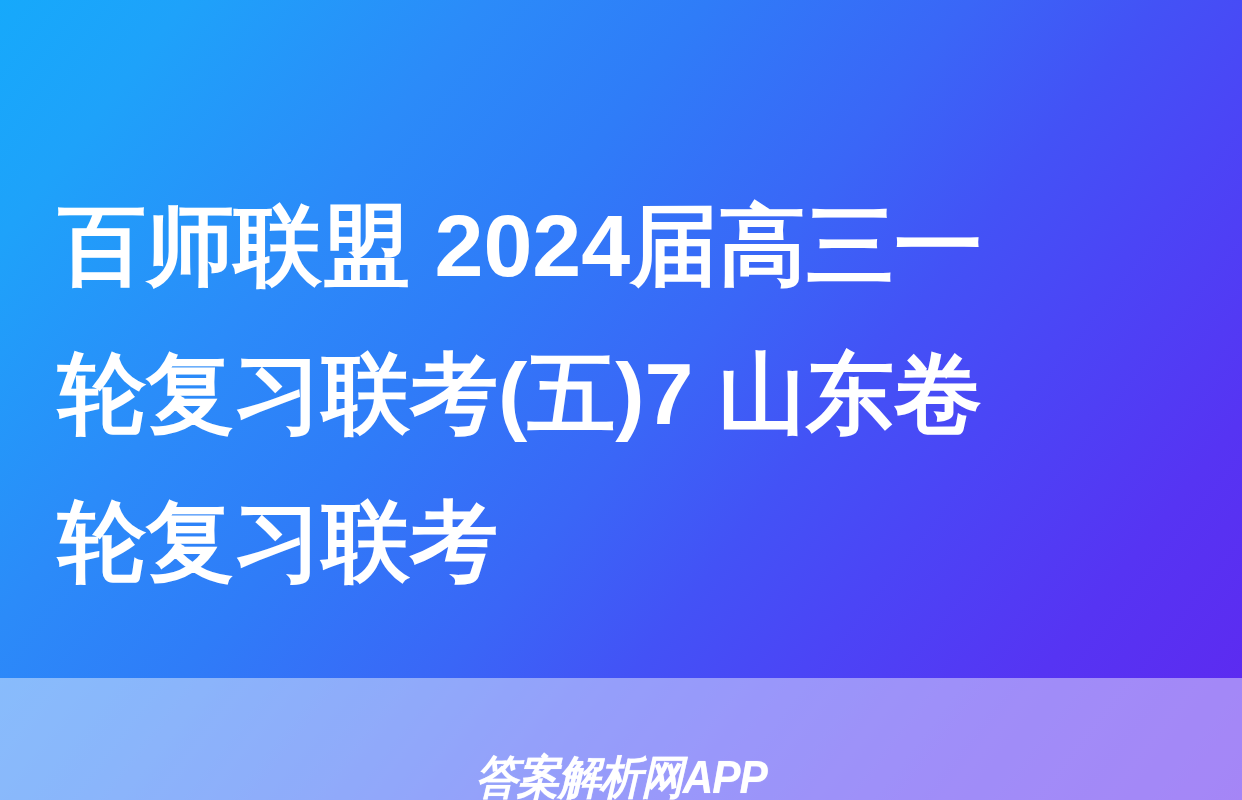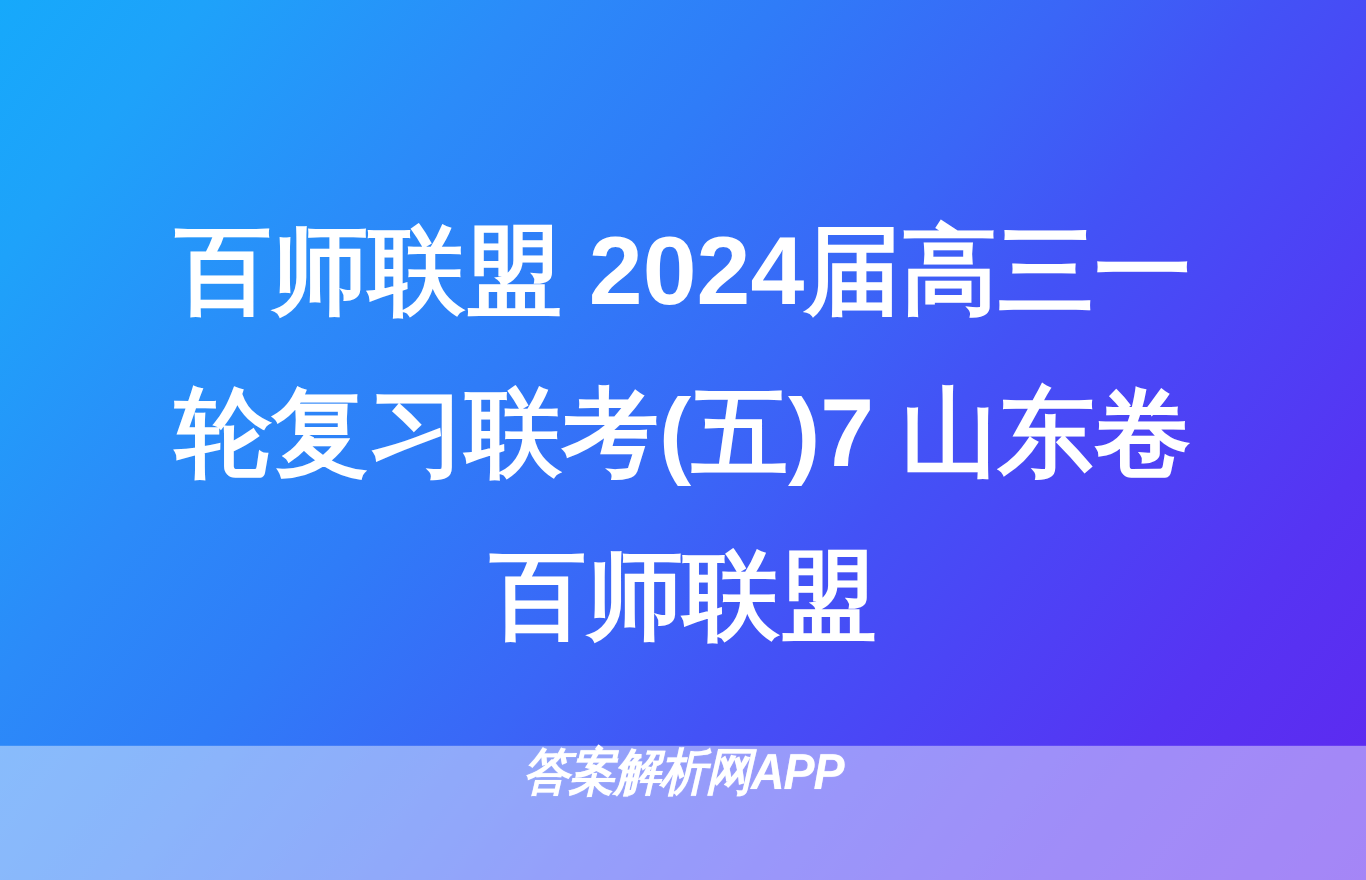--- a/index.html
+++ b/index.html
@@ -29,23 +29,23 @@
         #5634f3 84%,
         #5f27ef 100%);
   }
 
   
   #headline {
     position: absolute;
     left: 0;
     right: 0;
     top: 172px;
-    padding: 0 36px;
+    padding: 0 58px;
     box-sizing: border-box;
-    text-align: center;
+    text-align: left;
     color: #ffffff;
     font-weight: 700;
     font-size: 88px;
     line-height: 148px;
     letter-spacing: 0px;
     white-space: nowrap;
     -webkit-font-smoothing: antialiased;
   }
   .headline-line {
     display: block;
@@ -54,21 +54,21 @@
 
   
   #watermark-band {
     position: absolute;
     left: 0;
     right: 0;
     top: 678px;
     height: 122px;
     background: rgba(255, 255, 255, 0.44);
     display: flex;
-    align-items: flex-start;
+    align-items: flex-end;
     justify-content: center;
   }
   #watermark-text {
     color: #ffffff;
     font-weight: 700;
     font-style: italic;
     font-size: 46px;
     line-height: 1;
     letter-spacing: -1px;
     transform: scaleX(0.92);
@@ -78,20 +78,20 @@
   }
 </style>
 </head>
 <body>
 
 <div id="poster">
 
   <div id="headline">
     <span class="headline-line">百师联盟 2024届高三一</span>
     <span class="headline-line">轮复习联考(五)7 山东卷</span>
-    <span class="headline-line">百师联盟</span>
+    <span class="headline-line">轮复习联考</span>
   </div>
 
   <div id="watermark-band">
     <span id="watermark-text">答案解析网APP</span>
   </div>
 
 </div>
 
 </body></html>

